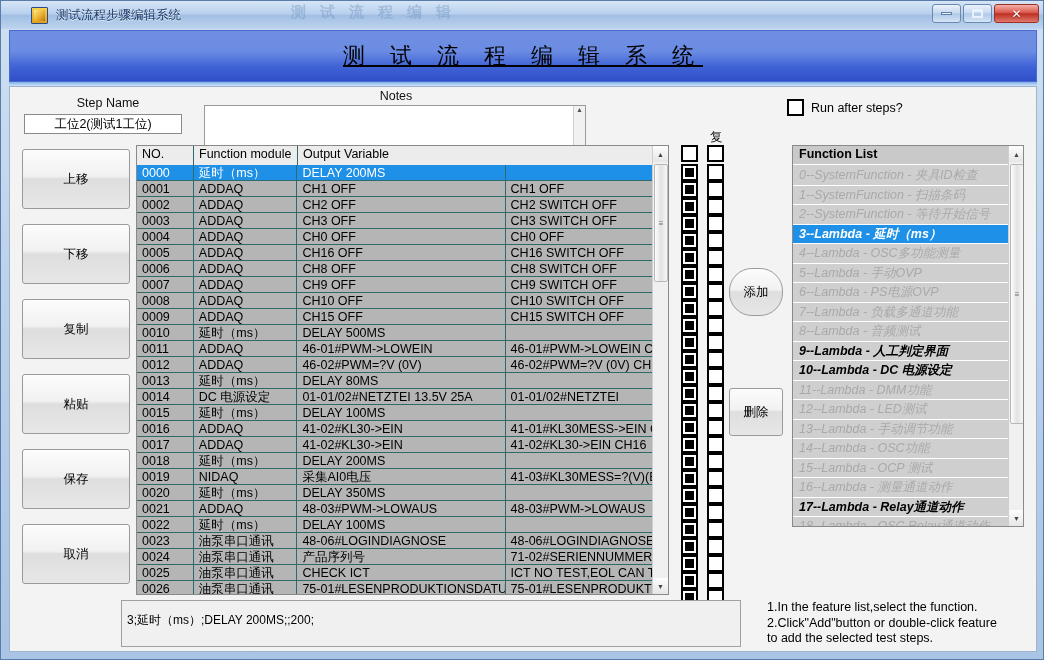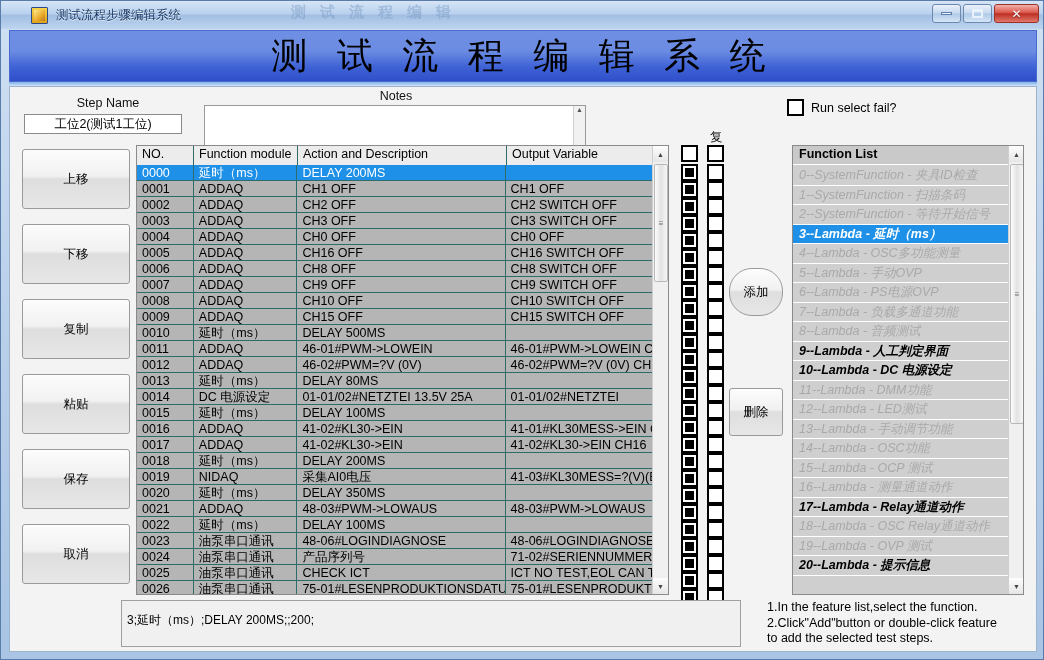--- a/index.html
+++ b/index.html
@@ -60,23 +60,24 @@
   .wb .maxi { display:block; width:11px; height:9px; border:2px solid #e9f1fa; border-top-width:3px; background:transparent;}
 
   
   .banner {
     position:absolute; left:8px; top:29px; width:1028px; height:52px;
     background: linear-gradient(180deg,#6f8fe4 0%, #6b8ce2 40%, #3f62d6 72%, #2f4fc9 100%);
     border:1px solid #4a6ad0;
     display:flex; align-items:center; justify-content:center;
   }
   .banner-text {
-    font-size:36px; color:#000; letter-spacing:9px;
+    font-size:22px; color:#000; letter-spacing:9px;
     font-family:"DejaVu Sans","Liberation Sans",sans-serif;
     white-space:nowrap;
+    text-decoration:underline;
   }
   .banner-underline {
     position:absolute; left:8px; top:81px; width:1028px; height:4px;
     background:linear-gradient(180deg,#7fb0ea,#cfe3f7);
   }
 
   
   .content {
     position:absolute; left:8px; top:85px; width:1028px; height:566px;
     background:#f3f3f3; border:1px solid #9db4cc;
@@ -171,21 +172,21 @@
   #add-button { position:absolute; left:719px; top:181px; width:54px; height:48px;border-radius:23px;}
   #delete-button { position:absolute; left:719px; top:301px; width:54px; height:48px;}
 
   
   .lbtn { position:absolute; left:12px; width:108px; height:60px; }
   #move-up-button{top:62px;} #move-down-button{top:137px;} #copy-button{top:212px;}
   #paste-button{top:287px;} #save-button{top:362px;} #cancel-button{top:437px;}
 
   
   #function-list {
-    position:absolute; left:782px; top:58px; width:232px; height:450px;
+    position:absolute; left:782px; top:58px; width:232px; height:382px;
     border:1px solid #8a8a8a; background:#cfcfcf; overflow:hidden;
   }
   .fl-head {
     height:19px; background:#c9c9c9; font-size:12.5px; color:#000;
     padding:1px 0 0 6px; font-weight:bold; border-bottom:1px solid #fff;
   }
   .fl-body { position:absolute; left:0; top:20px; right:15px; bottom:0; overflow:hidden; }
   .fli {
     height:19.5px; line-height:19.5px; font-size:12.5px; padding-left:6px;
     border-bottom:1px solid #fff; color:#a9a9a9; background:#cfcfcf;
@@ -241,35 +242,34 @@
 
     <div class="lbl" id="notes-label">Notes</div>
     <textarea id="notes-input" placeholder="" style=""></textarea>
     <div class="notes-sb">
       <div class="sb-arrow">▲</div>
       <div class="sb-arrow">▼</div>
     </div>
 
     <div id="run-after-fail-row">
       <div class="cbx"></div>
-      <div id="run-after-fail-label">Run select fail?</div>
+      <div id="run-after-fail-label">Run after steps?</div>
     </div>
 
     <button class="btn lbtn" id="move-up-button">上移</button>
     <button class="btn lbtn" id="move-down-button">下移</button>
     <button class="btn lbtn" id="copy-button">复制</button>
     <button class="btn lbtn" id="paste-button">粘贴</button>
     <button class="btn lbtn" id="save-button">保存</button>
     <button class="btn lbtn" id="cancel-button">取消</button>
 
     <div id="grid">
       <div class="grid-head" id="grid-head">
           <div class="gh c0">NO.</div>
           <div class="gh c1">Function module</div>
-          <div class="gh c2">Action and Description</div>
           <div class="gh c3">Output Variable</div>
         </div>
       <div class="grid-body" id="grid-body">
           <div class="grow sel">
             <div class="gc c0">0000</div>
             <div class="gc c1">延时（ms）</div>
             <div class="gc c2">DELAY 200MS</div>
             <div class="gc c3"></div>
           </div>
           <div class="grow">

